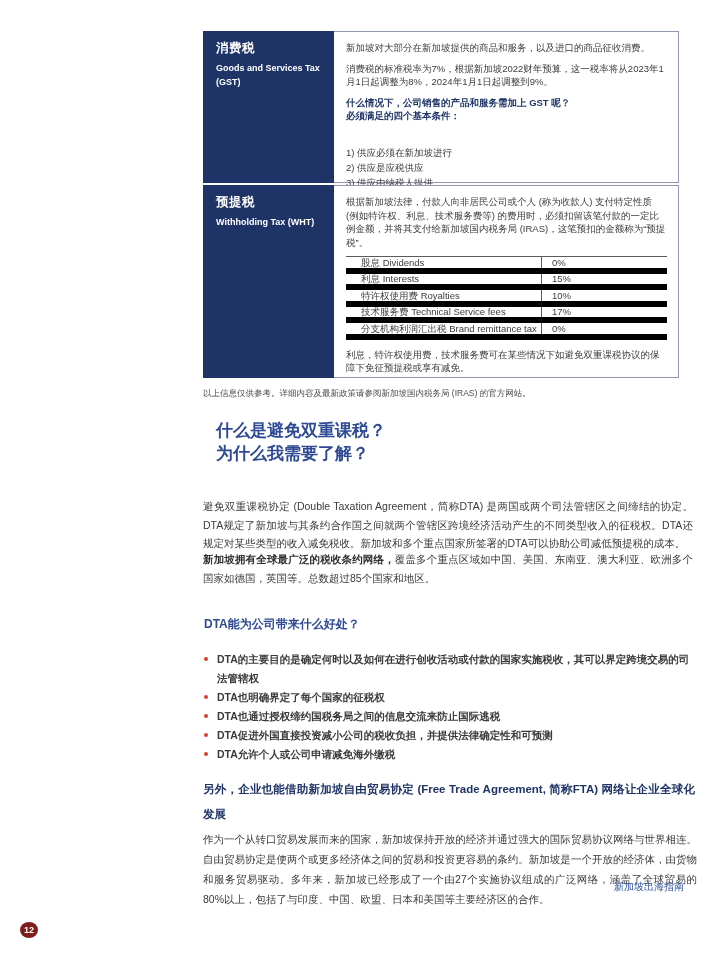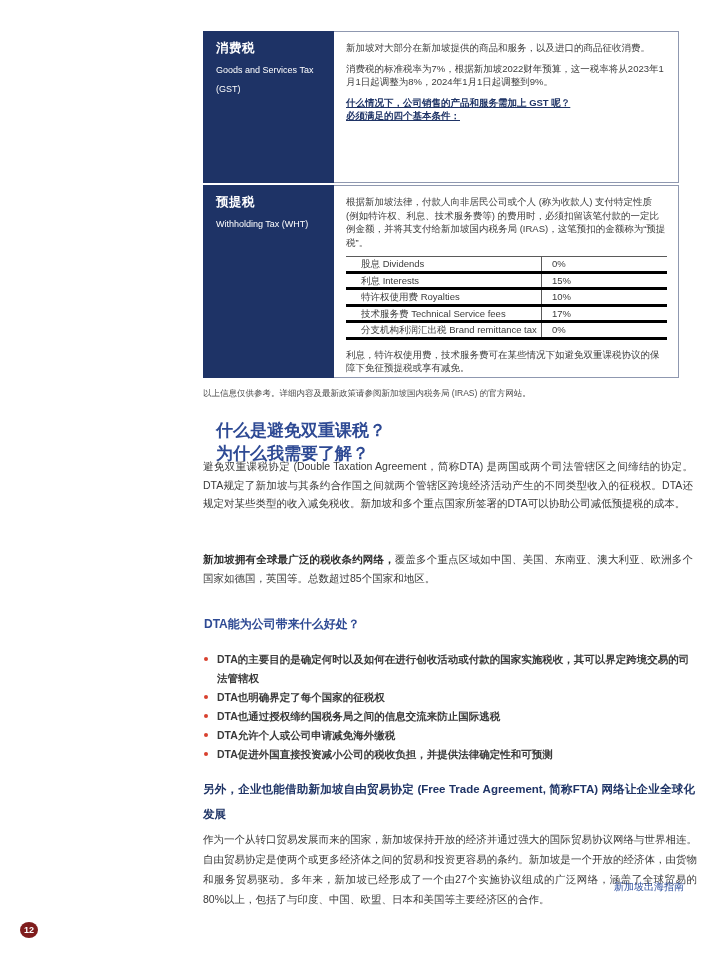--- a/index.html
+++ b/index.html
@@ -5,40 +5,40 @@
   * { margin:0; padding:0; box-sizing:border-box; }
   html,body { background:#ffffff; }
   body { width:710px; height:963px; font-family:"Liberation Sans","DejaVu Sans",sans-serif; }
   .page { position:relative; width:710px; height:963px; background:#ffffff; overflow:hidden; }
 
   
   .tax-box { position:absolute; left:203px; top:31px; width:476px;
              display:grid; grid-template-columns:131px 345px; grid-template-rows:152px 193px; row-gap:2px; }
   .tax-head { background:#1e3366; color:#ffffff; padding:9px 12px 9px 13px; }
   .tax-head .zh { font-size:12.5px; font-weight:bold; letter-spacing:.5px; }
-  .tax-head .en { font-size:9px; font-weight:normal; margin-top:4px; line-height:19px; }
+  .tax-head .en { font-size:9px; font-weight:bold; margin-top:4px; line-height:14px; }
   .tax-cell { background:#ffffff; border:1px solid #8f98b0; border-left:none; padding:9px 12px 8px 12px;
               font-size:9.5px; line-height:13.5px; color:#3c3c3c; }
   .tax-cell p { margin-bottom:7px; }
   .q-bold { color:#1f3466; font-weight:bold; }
   .q-bold div { line-height:13px; }
   .cond-list div { line-height:14px; margin-bottom:1px; }
 
   
   .rate-table { margin-top:5px; width:321px; border-top:1px solid #5a5a5a; }
-  .rate-row { display:flex; border-bottom:3px solid #000000; height:16.5px; align-items:center; }
+  .rate-row { display:flex; border-bottom:6px solid #000000; height:16.5px; align-items:center; }
   .rate-label { flex:1; padding-left:15px; }
   .rate-value { width:126px; border-left:1px solid #5a5a5a; align-self:stretch; display:flex; align-items:center; padding-left:10px; }
   .wht-note { margin-top:8px; }
 
   
   .disclaimer { position:absolute; left:203px; top:388px; font-size:8.5px; color:#4b4b4b; }
   .h1 { position:absolute; left:216px; top:419px; font-size:17px; line-height:23px; font-weight:bold; color:#2e4a94; }
   .para { position:absolute; left:203px; width:490px; font-size:10.5px; line-height:18.5px; color:#3a3a3a; text-align:justify; }
-  .para1 { top:457px; }
+  .para1 { top:497px; }
   .para2 { top:550px; }
   .para2 b { color:#2f2f2f; }
   .h2 { position:absolute; left:204px; top:616px; font-size:12px; font-weight:bold; color:#2e4a94; }
   .bullets { position:absolute; left:204px; top:650px; width:492px; list-style:none; }
   .bullets li { position:relative; padding-left:13px; font-size:10.5px; line-height:19px; color:#3a3a3a;font-weight:bold; }
   .dot { position:absolute; left:0; top:7px; width:4px; height:4px; border-radius:50%; background:#d8402e; }
   .fta-heading { position:absolute; left:203px; top:777px; width:492px; font-size:11.5px; line-height:25px;
                  font-weight:bold; color:#1f3466; text-align:justify; }
   .fta-para { position:absolute; left:203px; top:829px; width:494px; font-size:10.5px; line-height:20px;
               color:#3a3a3a; text-align:justify; }
@@ -56,23 +56,29 @@
 
   <div class="tax-box">
 
     <div class="tax-head">
       <div class="zh">消费税</div>
       <div class="en">Goods and Services Tax (GST)</div>
     </div>
     <div class="tax-cell">
       <p>新加坡对大部分在新加坡提供的商品和服务，以及进口的商品征收消费。</p>
       <p>消费税的标准税率为7%，根据新加坡2022财年预算，这一税率将从2023年1月1日起调整为8%，2024年1月1日起调整到9%。</p>
-      <div class="q-bold" style="margin-bottom:24px;text-decoration:underline;">
+      <div class="q-bold" style="margin-bottom:24px;">
         <div>什么情况下，公司销售的产品和服务需加上 GST 呢？</div>
         <div>必须满足的四个基本条件：</div>
+      </div>
+      <div class="cond-list">
+        <div>1) 供应必须在新加坡进行</div>
+        <div>2) 供应是应税供应</div>
+        <div>3) 供应由纳税人提供</div>
+        <div>4) 供应是由纳税人进行业务的过程中提供的</div>
       </div>
     </div>
 
     <div class="tax-head">
       <div class="zh">预提税</div>
       <div class="en">Withholding Tax (WHT)</div>
     </div>
     <div class="tax-cell">
       <p>根据新加坡法律，付款人向非居民公司或个人 (称为收款人) 支付特定性质 (例如特许权、利息、技术服务费等) 的费用时，必须扣留该笔付款的一定比例金额，并将其支付给新加坡国内税务局 (IRAS)，这笔预扣的金额称为“预提税”。</p>
       <div class="rate-table">
@@ -108,22 +114,22 @@
     <div>为什么我需要了解？</div>
   </div>
   <div class="para para1">避免双重课税协定 (Double Taxation Agreement，简称DTA) 是两国或两个司法管辖区之间缔结的协定。DTA规定了新加坡与其条约合作国之间就两个管辖区跨境经济活动产生的不同类型收入的征税权。DTA还规定对某些类型的收入减免税收。新加坡和多个重点国家所签署的DTA可以协助公司减低预提税的成本。</div>
   <div class="para para2"><b>新加坡拥有全球最广泛的税收条约网络，</b><span>覆盖多个重点区域如中国、美国、东南亚、澳大利亚、欧洲多个国家如德国，英国等。总数超过85个国家和地区。</span></div>
 
   <div class="h2">DTA能为公司带来什么好处？</div>
   <ul class="bullets">
     <li><span class="dot"></span><span>DTA的主要目的是确定何时以及如何在进行创收活动或付款的国家实施税收，其可以界定跨境交易的司法管辖权</span></li>
     <li><span class="dot"></span><span>DTA也明确界定了每个国家的征税权</span></li>
     <li><span class="dot"></span><span>DTA也通过授权缔约国税务局之间的信息交流来防止国际逃税</span></li>
+    <li><span class="dot"></span><span>DTA促进外国直接投资减小公司的税收负担，并提供法律确定性和可预测</span></li>
     <li><span class="dot"></span><span>DTA允许个人或公司申请减免海外缴税</span></li>
-    <li><span class="dot"></span><span>DTA促进外国直接投资减小公司的税收负担，并提供法律确定性和可预测</span></li>
   </ul>
 
   <div class="fta-heading">另外，企业也能借助新加坡自由贸易协定 (Free Trade Agreement, 简称FTA) 网络让企业全球化发展</div>
   <div class="fta-para">作为一个从转口贸易发展而来的国家，新加坡保持开放的经济并通过强大的国际贸易协议网络与世界相连。自由贸易协定是使两个或更多经济体之间的贸易和投资更容易的条约。新加坡是一个开放的经济体，由货物和服务贸易驱动。多年来，新加坡已经形成了一个由27个实施协议组成的广泛网络，涵盖了全球贸易的80%以上，包括了与印度、中国、欧盟、日本和美国等主要经济区的合作。</div>
 
   <div class="page-badge">12</div>
   <div class="footer-brand">新加坡出海指南</div>
 
 </div>
 

